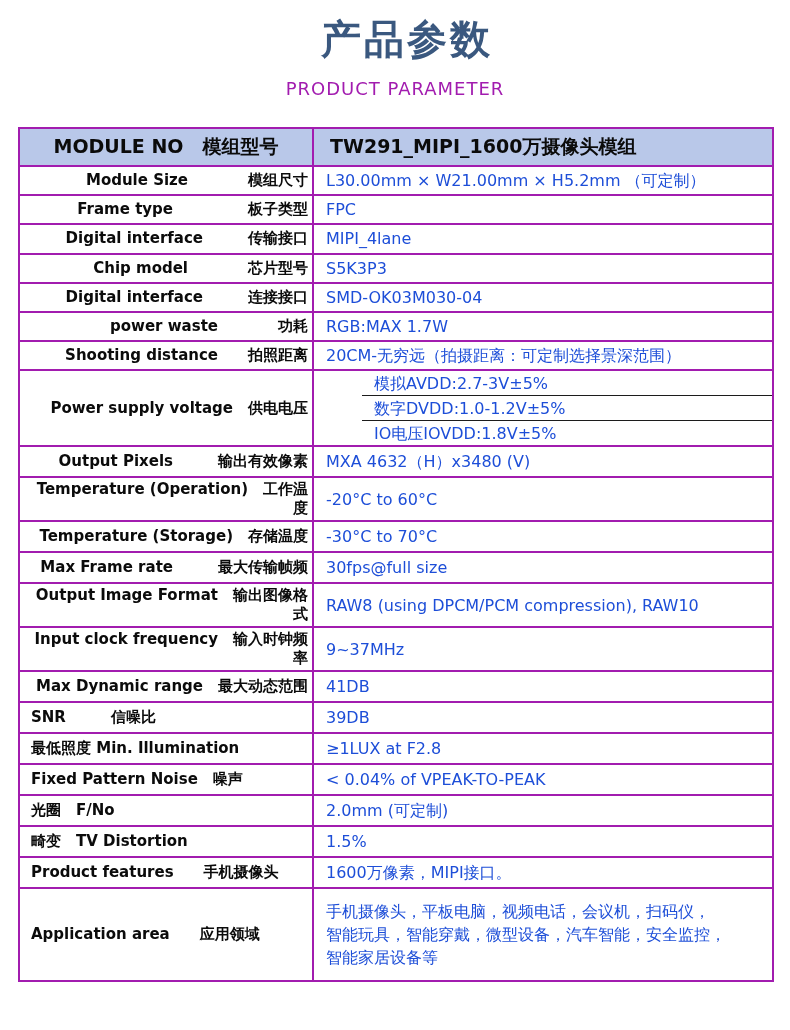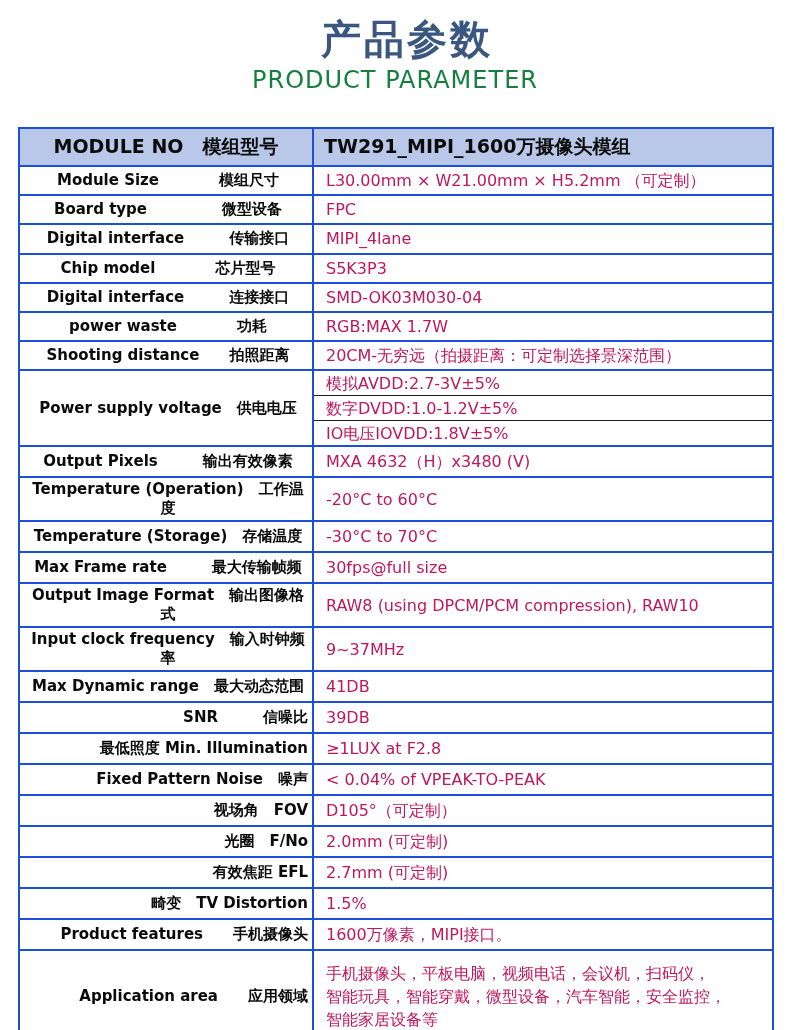--- a/index.html
+++ b/index.html
@@ -18,85 +18,86 @@
   .page-title {
     margin: 0;
     font-size: 40px;
     font-weight: bold;
     letter-spacing: 3px;
     color: #3a587f;
     line-height: 1.25;
     padding-left: 24px;
   }
   .page-subtitle {
-    margin: 2px 0 0 0;
-    font-size: 24px;
+    margin: 14px 0 0 0;
+    font-size: 18px;
     letter-spacing: 1px;
-    color: #15803d;
+    color: #a21caf;
     font-weight: normal;
   }
 
   table.spec {
     position: absolute;
     left: 18px;
     top: 127px;
     width: 754px;
     border-collapse: collapse;
     table-layout: fixed;
     border: 2px solid #1c1c1c;
   }
   table.spec col.c1 { width: 294px; }
   table.spec col.c2 { width: 460px; }
 
   table.spec th, table.spec td {
-    border: 2px solid #1d4ed8;
+    border: 2px solid #a21caf;
     vertical-align: middle;
     overflow: hidden;
   }
 
   thead th {
     background: #b9c8e9;
     height: 34px;
     font-size: 19px;
     font-weight: bold;
     color: #0b0b0b;
   }
   thead th.hcol1 { text-align: center; }
-  thead th.hcol2 { text-align: left; padding-left: 10px; }
+  thead th.hcol2 { text-align: left; padding-left: 16px; }
 
   tbody tr { height: 31px; }
   tbody tr.h-sm { height: 25px; }
   tbody tr.h-xl { height: 93px; }
 
   th.label {
     font-size: 15px;
     font-weight: bold;
-    text-align: center;
+    text-align: right;
     padding: 2px 4px 2px 8px;
     white-space: pre-wrap;
     color: #0b0b0b;
   }
-  th.label.center { text-align: right; padding-left: 4px; }
+  th.label.center { text-align: left; padding-left: 11px; }
 
   td.value {
     font-size: 16px;
     font-weight: normal;
     text-align: left;
     padding: 2px 8px 2px 12px;
     white-space: pre-wrap;
     line-height: 1.45;
-    color: #be185d;
+    color: #1d4ed8;
   }
   td.value.multi { padding: 0; }
   td.value .subrow {
     display: flex;
     align-items: center;
     height: 24px;
     padding-left: 12px;
     font-size: 16px;
+    margin-left: 48px;
   }
   td.value .subrow + .subrow { border-top: 1.5px solid #1c1c1c; padding-left: 12px; }
 </style>
 </head>
 <body>
 
 <div class="page">
 
   <div class="title-block">
     <h1 class="page-title">产品参数</h1>
@@ -113,21 +114,21 @@
         <th class="hcol1">MODULE NO　模组型号</th>
         <th class="hcol2">TW291_MIPI_1600万摄像头模组</th>
       </tr>
     </thead>
     <tbody>
         <tr class="h-sm">
           <th class="label">Module Size　　　　模组尺寸</th>
           <td class="value">L30.00mm × W21.00mm × H5.2mm （可定制）</td>
         </tr>
         <tr class="h-sm">
-          <th class="label">Board type　　　　　微型设备</th>
+          <th class="label">Frame type　　　　　板子类型</th>
           <td class="value">FPC</td>
         </tr>
         <tr class="h-sm">
           <th class="label">Digital interface　　　传输接口</th>
           <td class="value">MIPI_4lane</td>
         </tr>
         <tr class="h-sm">
           <th class="label">Chip model　　　　芯片型号</th>
           <td class="value">S5K3P3</td>
         </tr>
@@ -181,30 +182,22 @@
         </tr>
         <tr>
           <th class="label center">最低照度 Min. Illumination</th>
           <td class="value">≥1LUX at F2.8</td>
         </tr>
         <tr>
           <th class="label center">Fixed Pattern Noise　噪声</th>
           <td class="value">&lt; 0.04% of VPEAK-TO-PEAK</td>
         </tr>
         <tr>
-          <th class="label center">视场角　FOV</th>
-          <td class="value">D105°（可定制）</td>
-        </tr>
-        <tr>
           <th class="label center">光圈　F/No</th>
           <td class="value">2.0mm (可定制)</td>
-        </tr>
-        <tr>
-          <th class="label center">有效焦距 EFL</th>
-          <td class="value">2.7mm (可定制)</td>
         </tr>
         <tr>
           <th class="label center">畸变　TV Distortion</th>
           <td class="value">1.5%</td>
         </tr>
         <tr>
           <th class="label center">Product features　　手机摄像头</th>
           <td class="value">1600万像素，MIPI接口。</td>
         </tr>
         <tr class="h-xl">

